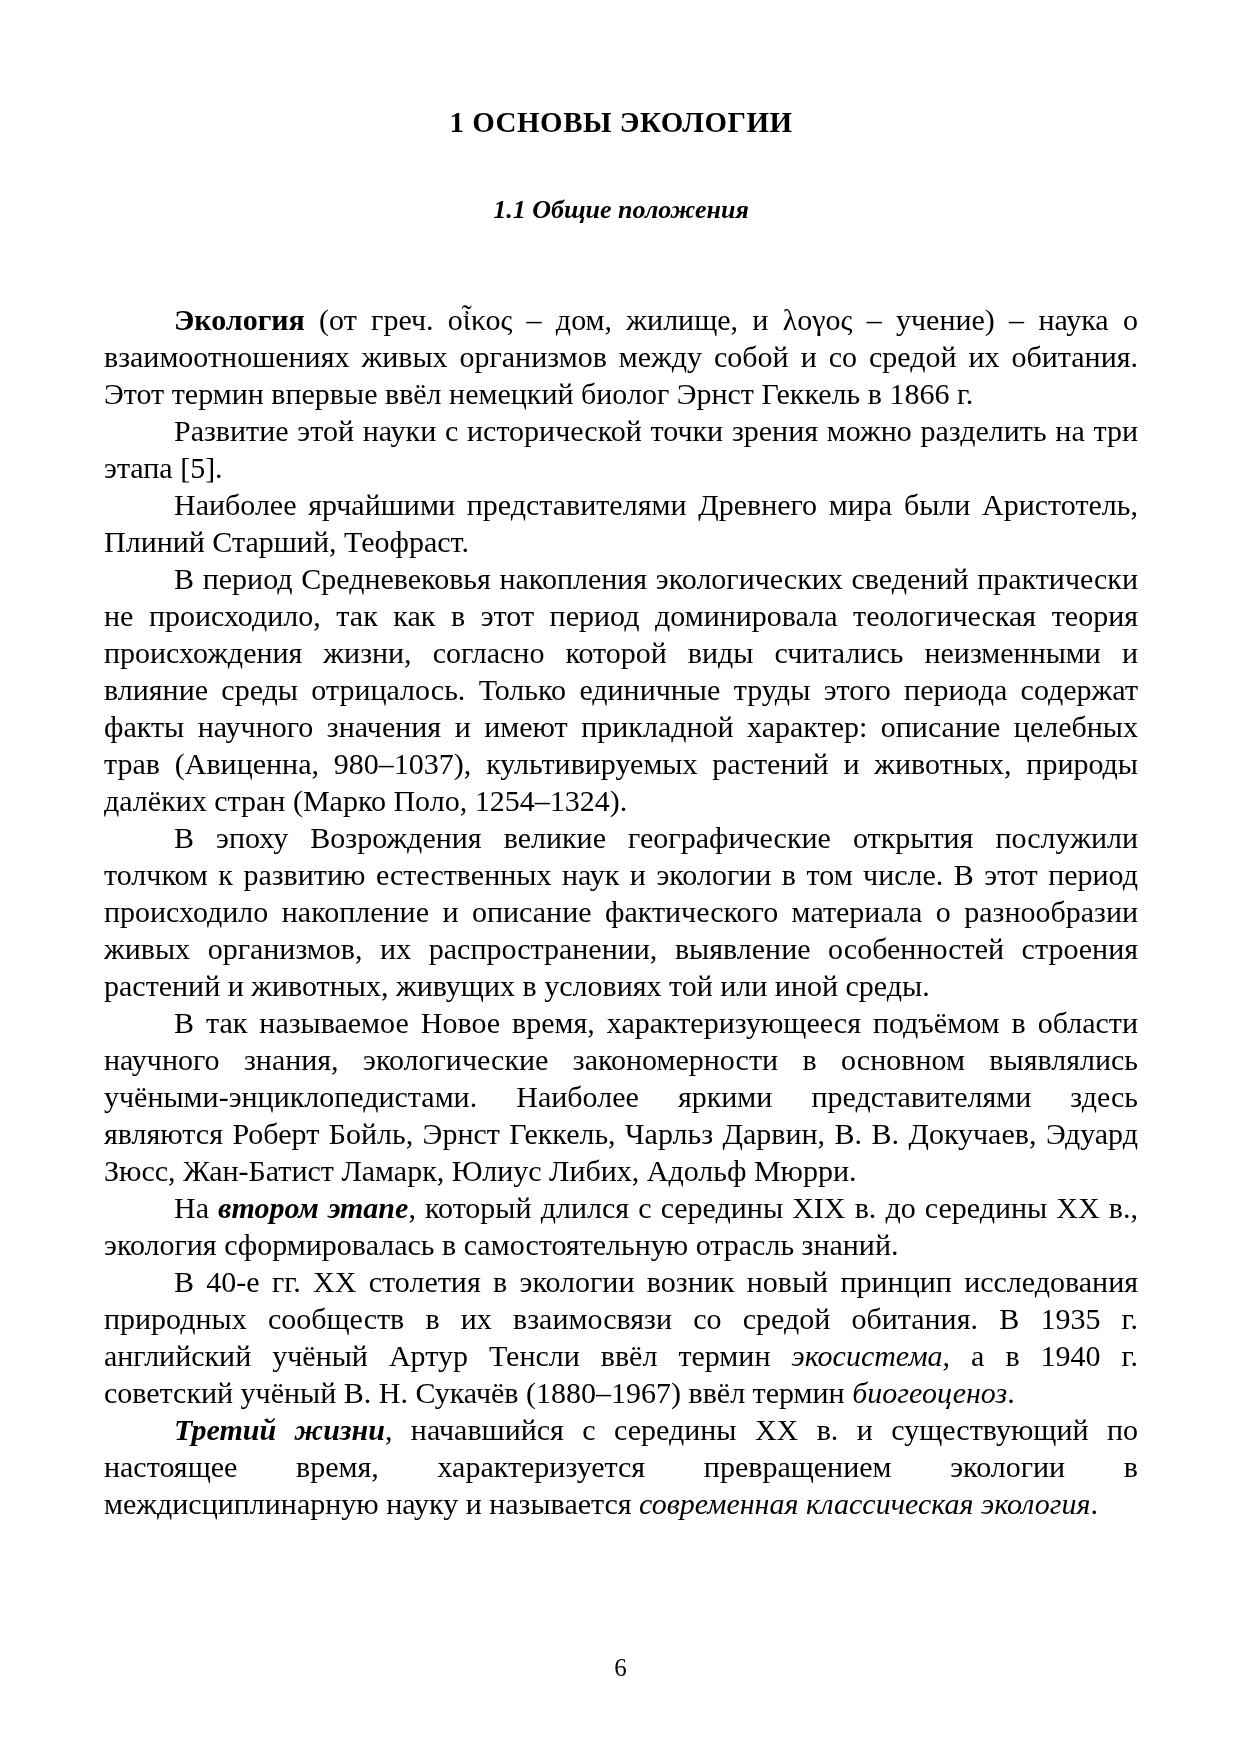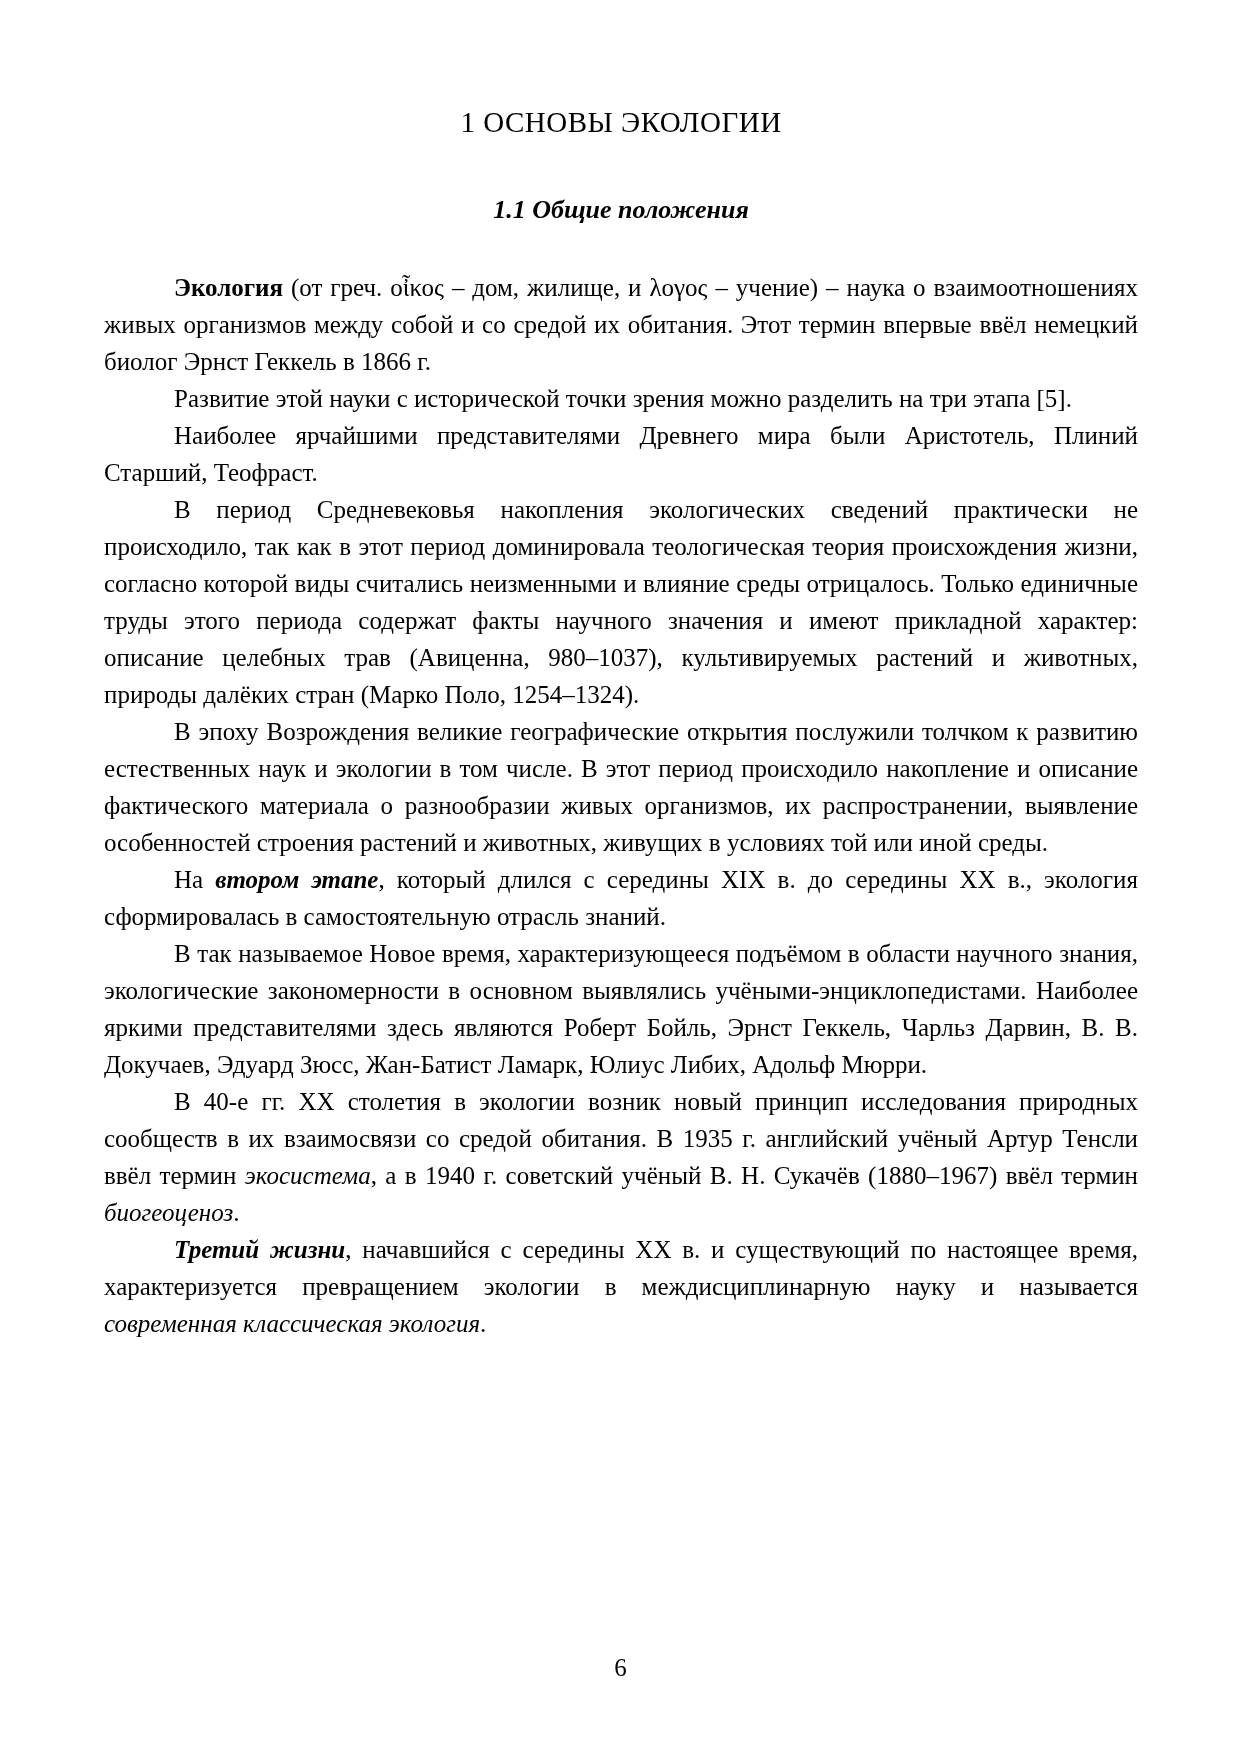--- a/index.html
+++ b/index.html
@@ -19,33 +19,33 @@
   .content {
     position: absolute;
     left: 104px;
     top: 0;
     width: 1034px;
   }
   .chapter-title {
     margin: 106px 0 0 0;
     text-align: center;
     font-size: 29px;
-    font-weight: normal;
+    font-weight: bold;
     letter-spacing: 0.5px;
   }
   .section-title {
     margin: 56px 0 0 0;
     text-align: center;
     font-size: 26px;
     font-weight: bold;
     font-style: italic;
   }
   .body-text {
-    margin-top: 44px;
-    font-size: 25px;
+    margin-top: 76px;
+    font-size: 30px;
     line-height: 37px;
     text-align: justify;
   }
   .para {
     margin: 0;
     text-indent: 70px;
   }
   .normal { font-style: normal; font-weight: normal; }
   .bold { font-weight: bold; }
   .italic { font-style: italic; }
@@ -65,20 +65,20 @@
 <div class="page">
   <div class="content">
     <h1 class="chapter-title">1 ОСНОВЫ ЭКОЛОГИИ</h1>
     <h2 class="section-title">1.1 Общие положения</h2>
     <div class="body-text" id="paragraphs">
         <p class="para"><span class="bold">Экология</span><span class="normal"> (от греч. οἶκος – дом, жилище, и λογος – учение) – наука о взаимоотношениях живых организмов между собой и со средой их обитания. Этот термин впервые ввёл немецкий биолог Эрнст Геккель в 1866 г.</span></p>
         <p class="para"><span class="normal">Развитие этой науки с исторической точки зрения можно разделить на три этапа [5].</span></p>
         <p class="para"><span class="normal">Наиболее ярчайшими представителями Древнего мира были Аристотель, Плиний Старший, Теофраст.</span></p>
         <p class="para"><span class="normal">В период Средневековья накопления экологических сведений практически не происходило, так как в этот период доминировала теологическая теория происхождения жизни, согласно которой виды считались неизменными и влияние среды отрицалось. Только единичные труды этого периода содержат факты научного значения и имеют прикладной характер: описание целебных трав (Авиценна, 980–1037), культивируемых растений и животных, природы далёких стран (Марко Поло, 1254–1324).</span></p>
         <p class="para"><span class="normal">В эпоху Возрождения великие географические открытия послужили толчком к развитию естественных наук и экологии в том числе. В этот период происходило накопление и описание фактического материала о разнообразии живых организмов, их распространении, выявление особенностей строения растений и животных, живущих в условиях той или иной среды.</span></p>
+        <p class="para"><span class="normal">В так называемое Новое время, характеризующееся подъёмом в области научного знания, экологические закономерности в основном выявлялись учёными-энциклопедистами. Наиболее яркими представителями здесь являются Роберт Бойль, Эрнст Геккель, Чарльз Дарвин, В. В. Докучаев, Эдуард Зюсс, Жан-Батист Ламарк, Юлиус Либих, Адольф Мюрри.</span></p>
         <p class="para"><span class="normal">На </span><span class="bolditalic">втором этапе</span><span class="normal">, который длился с середины XIX в. до середины XX в., экология сформировалась в самостоятельную отрасль знаний.</span></p>
-        <p class="para"><span class="normal">В так называемое Новое время, характеризующееся подъёмом в области научного знания, экологические закономерности в основном выявлялись учёными-энциклопедистами. Наиболее яркими представителями здесь являются Роберт Бойль, Эрнст Геккель, Чарльз Дарвин, В. В. Докучаев, Эдуард Зюсс, Жан-Батист Ламарк, Юлиус Либих, Адольф Мюрри.</span></p>
         <p class="para"><span class="normal">В 40-е гг. XX столетия в экологии возник новый принцип исследования природных сообществ в их взаимосвязи со средой обитания. В 1935 г. английский учёный Артур Тенсли ввёл термин </span><span class="italic">экосистема</span><span class="normal">, а в 1940 г. советский учёный В. Н. Сукачёв (1880–1967) ввёл термин </span><span class="italic">биогеоценоз</span><span class="normal">.</span></p>
         <p class="para"><span class="bolditalic">Третий жизни</span><span class="normal">, начавшийся с середины XX в. и существующий по настоящее время, характеризуется превращением экологии в междисциплинарную науку и называется </span><span class="italic">современная классическая экология</span><span class="normal">.</span></p>
       </div>
   </div>
   <div class="page-number">6</div>
 </div>
 
 </body></html>

